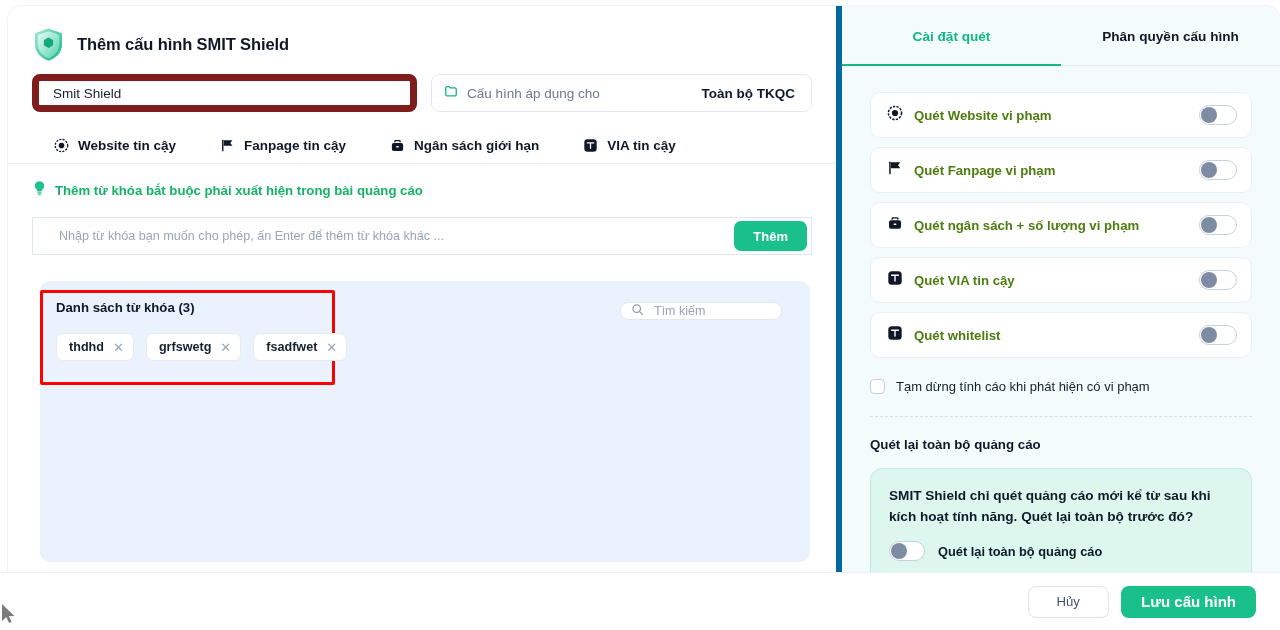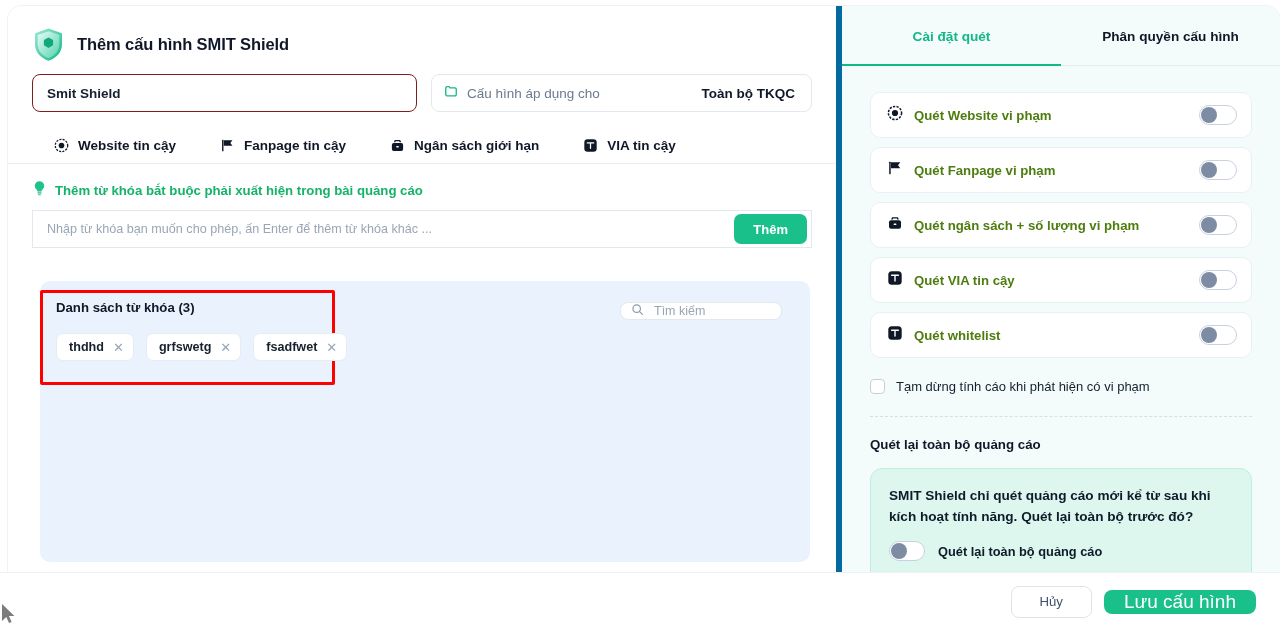--- a/index.html
+++ b/index.html
@@ -50,24 +50,24 @@
     font-size: 16.5px; font-weight: 700; color: #101828;
     letter-spacing: -.1px;
   }
 
   .row-fields {
     display: flex; gap: 14px;
     padding: 10px 24px 0 24px;
   }
   .field-name {
     width: 385px; height: 38px;
-    border: 1px solid #7f1d1d; border-radius: 8px;
+    border: 7px solid #7f1d1d; border-radius: 8px;
     display: flex; align-items: center;
     padding: 0 14px;
-    font-size: 13.5px; color: #16202e; font-weight: 700;
+    font-size: 13.5px; color: #16202e; font-weight: 400;
     background:#fff;
   }
   .field-apply {
     flex: 1 1 auto; height: 38px;
     border: 1px solid #e3e8ef; border-radius: 8px;
     display: flex; align-items: center; justify-content: space-between;
     padding: 0 16px 0 12px;
     background:#fff;
   }
   .apply-left { display:flex; align-items:center; gap: 9px; }
@@ -104,25 +104,25 @@
   }
   .tab .ti { display:flex; align-items:center; }
 
   .hint {
     display: flex; align-items: center; gap: 8px;
     padding: 16px 24px 0 24px;
     color: #16b26a; font-size: 13.2px; font-weight: 700;
   }
 
   .kw-input-wrap {
-    margin: 10px 24px 0 24px;
+    margin: 17px 24px 0 24px;
     height: 38px;
     border: 1px solid #e3e8ef; border-radius: 0;
     display: flex; align-items: center;
-    padding: 0 4px 0 12px;
+    padding: 0 4px 0 24px;
     background:#fff;
   }
   .kw-input {
     flex: 1 1 auto; border: none; outline: none;
     font-size: 12.6px; color: #16202e;
     font-family: inherit; background: transparent;
     height: 34px;
   }
   .kw-input::placeholder { color: #9aa6b6; }
   .btn-add {
@@ -303,23 +303,23 @@
     padding-right: 24px;
     z-index: 30;
   }
   .btn-cancel {
     height: 32px; padding: 0 28px;
     background:#ffffff; border:1px solid #dfe4ea; border-radius: 8px;
     font-size: 13.2px; color:#41506a; font-weight: 500;
     font-family: inherit; cursor:pointer;
   }
   .btn-save {
-    height: 24px; padding: 0 20px;
+    height: 32px; padding: 0 20px;
     background:#19c08a; border:none; border-radius: 8px;
-    color:#ffffff; font-size: 19px; font-weight: 400;
+    color:#ffffff; font-size: 15px; font-weight: 700;
     font-family: inherit; cursor:pointer;
   }
 
   .cursor {
     position:absolute; left: 2px; top: 604px;
     width: 0; height: 0;
     z-index: 60;
   }
 </style>
 </head>

